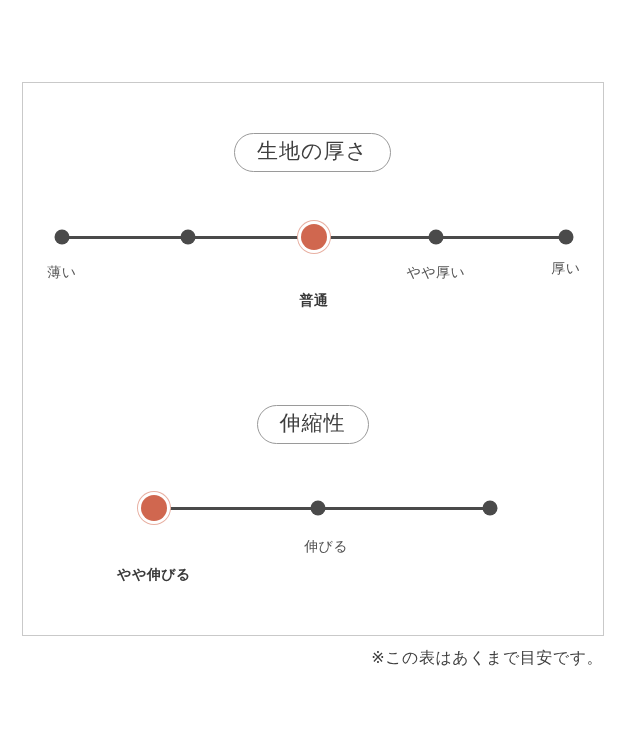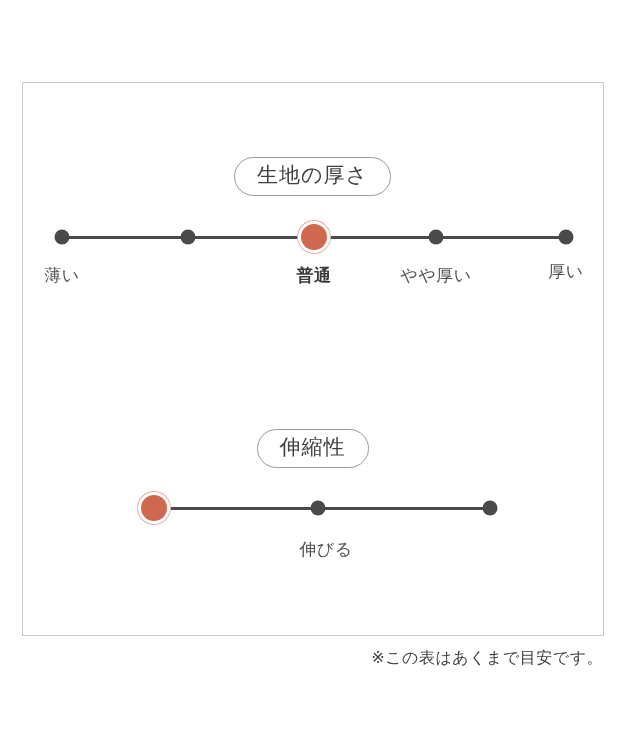--- a/index.html
+++ b/index.html
@@ -37,21 +37,20 @@
   .section-pill {
     display: inline-block;
     border: 1.5px solid #9a9a9a;
     border-radius: 999px;
     padding: 7px 22px 9px 22px;
     font-size: 21px;
     line-height: 1;
     color: #3f3f3f;
     letter-spacing: 1px;
     background: #fff;
-    margin-top: 24px;
   }
 
   
   .scale {
     position: absolute;
   }
   .scale-track {
     position: absolute;
     height: 3px;
     background: #4a4a4a;
@@ -71,28 +70,29 @@
     width: 26px;
     height: 26px;
     background: #d0674f;
     box-shadow: 0 0 0 3px #ffffff, 0 0 0 4px #e8b0a2;
   }
 
   .scale-label {
     position: absolute;
     transform: translateX(-50%);
     white-space: nowrap;
-    font-size: 17px;
+    font-size: 14px;
     color: #555555;
     letter-spacing: 0.5px;
     text-align: right;
   }
   .scale-label.active {
     font-weight: bold;
     color: #3a3a3a;
+    margin-top: 28px;
   }
 
   
   #footnote {
     position: absolute;
     right: 22px;
     top: 648px;
     font-size: 16px;
     color: #3f3f3f;
     letter-spacing: 0.5px;
@@ -127,16 +127,17 @@
   <span class="section-pill">伸縮性</span>
 </div>
 
 <div class="scale" id="scale-stretch" style="left:154px; top:493px; width:336px; height:30px;">
   <div class="scale-track" style="left:0; width:100%;"></div>
 
   <div class="scale-point active" style="left:0%;"></div>
   <div class="scale-point" style="left:48.8%;"></div>
   <div class="scale-point" style="left:100%;"></div>
 
+  <div class="scale-label active" style="left:0%;     top:45px;">やや伸びる</div>
   <div class="scale-label" style="left:48.8%;  top:45px;margin-left:8px;">伸びる</div>
 </div>
 
 <div id="footnote">※この表はあくまで目安です。</div>
 
 </body></html>

